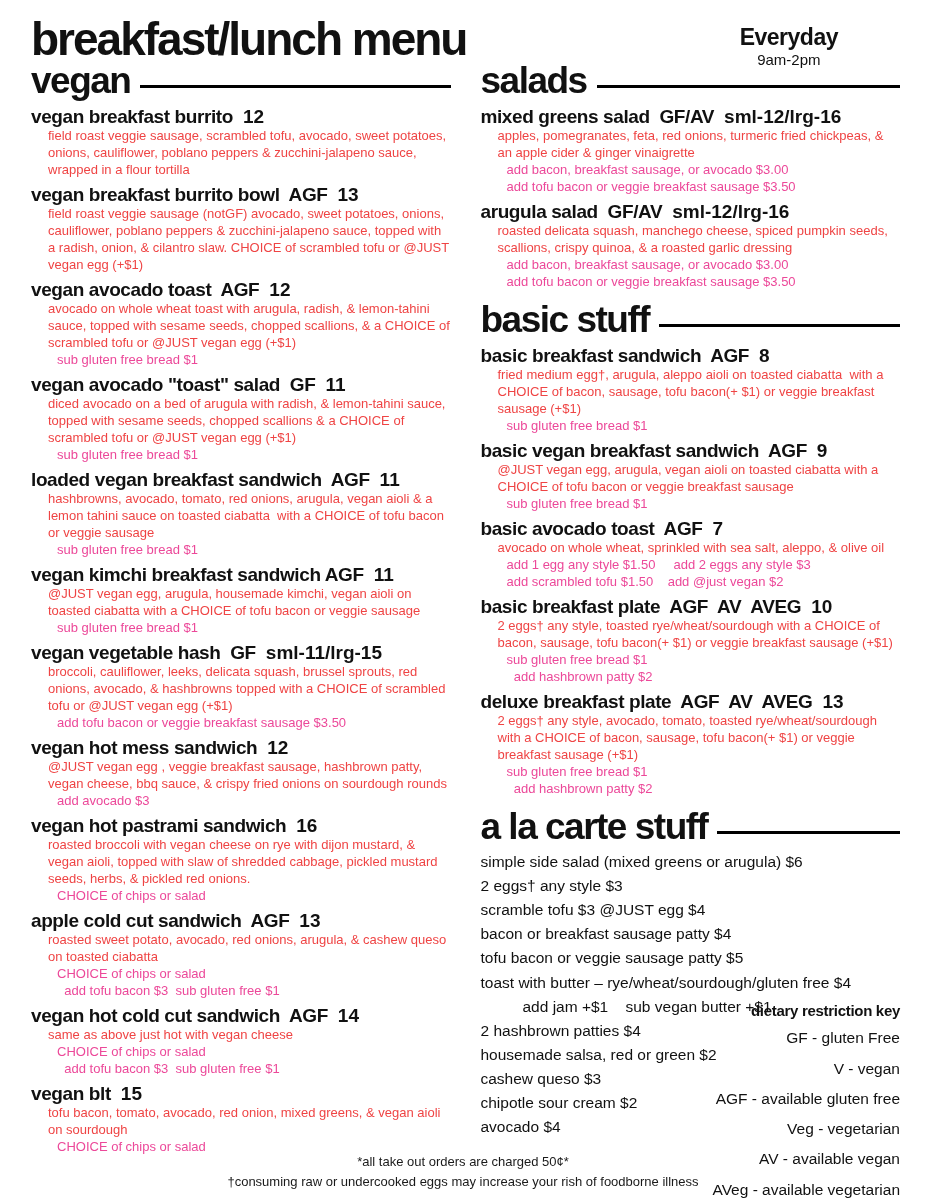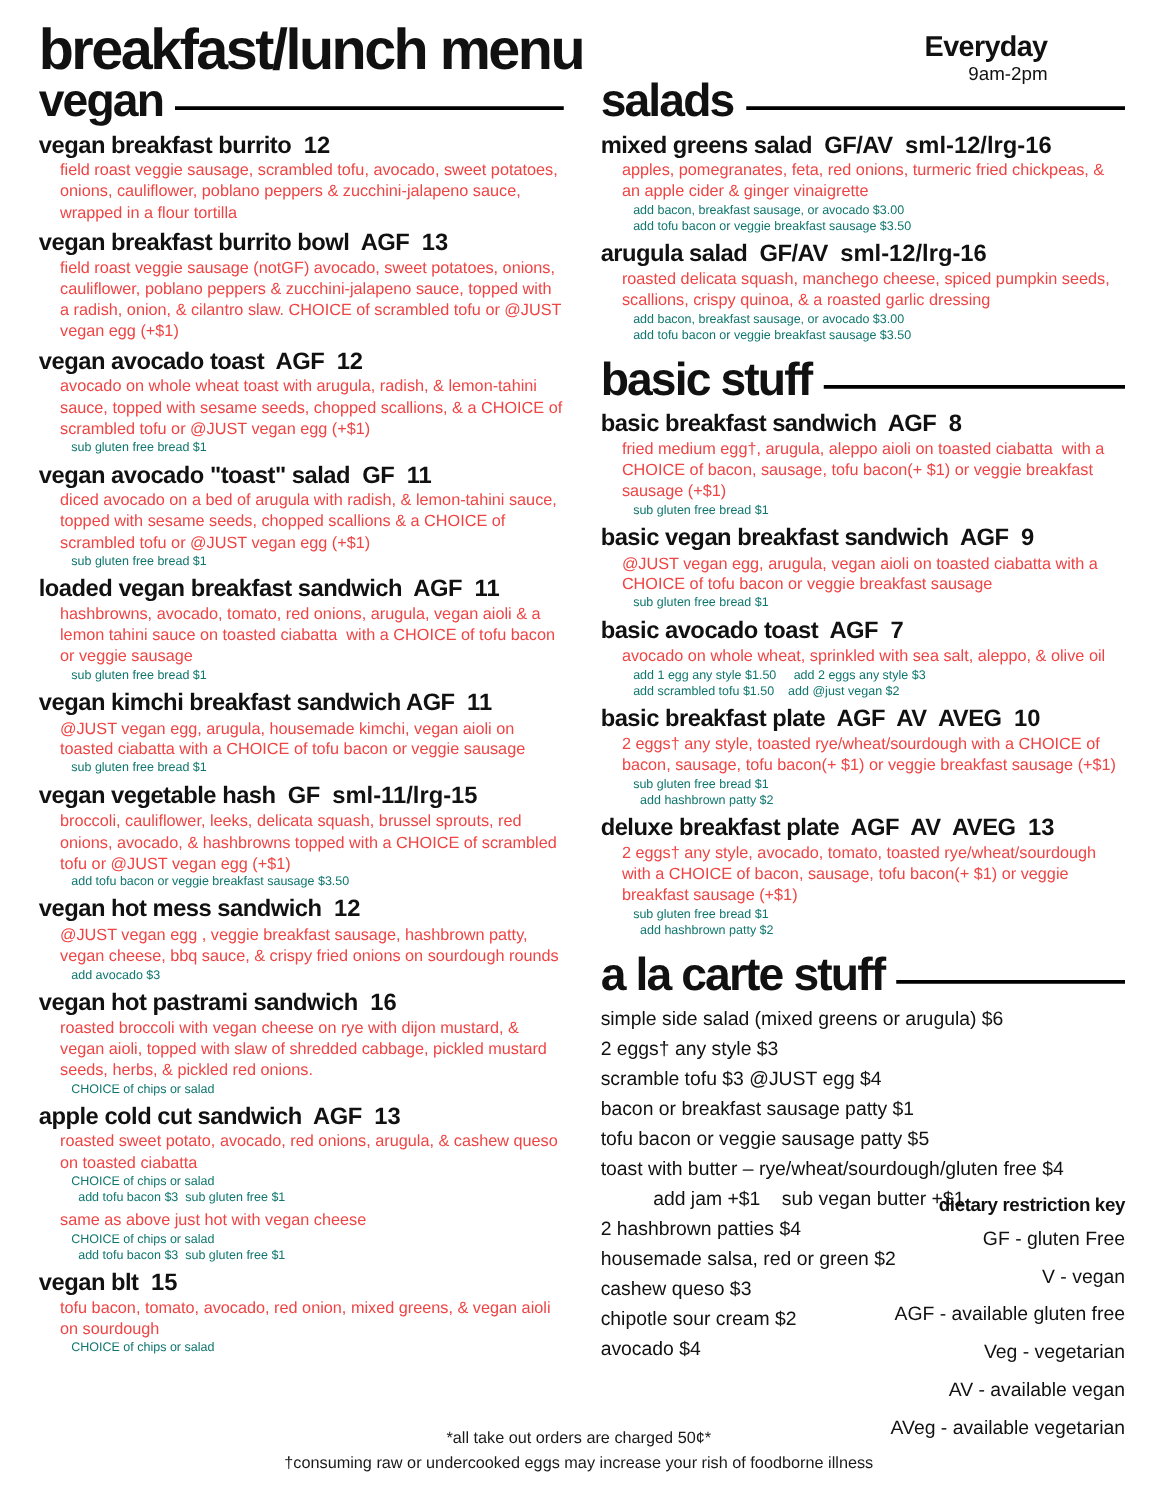--- a/index.html
+++ b/index.html
@@ -2,47 +2,47 @@
 <html><head>
 <meta charset="utf-8">
 <style>
   * { box-sizing: border-box; margin: 0; padding: 0; }
   html,body { background:#fff; }
   body { font-family: "Liberation Sans", sans-serif; color:#111; }
   .page { position:relative; width:926px; height:1200px; background:#fff; overflow:hidden; }
 
   .header { display:flex; align-items:flex-start; padding:16px 30px 0 31px; }
   .page-title { font-size:46px; font-weight:bold; letter-spacing:-2px; line-height:1.0; }
-  .hours { margin-left:auto; margin-right:58px; text-align:right; padding-top:8px; }
+  .hours { margin-left:auto; margin-right:58px; text-align:center; padding-top:8px; }
   .hours-line1 { font-size:23px; font-weight:bold; letter-spacing:-0.5px; }
   .hours-line2 { font-size:15px; }
 
   .cols { display:flex; gap:30px; padding:0 26px 0 31px; margin-top:-6px; }
   .col { flex:1; min-width:0; }
 
   .sec-head { display:flex; align-items:center; gap:10px; margin:0 0 3px 0; }
   .menu-section:not(:first-child) .sec-head { margin-top:10px; }
   .sec-title { font-size:37px; font-weight:bold; letter-spacing:-1.5px; line-height:1.05; white-space:pre; }
   .sec-rule { flex:1; height:3px; background:#000; position:relative; top:5px; }
 
   .item { margin-bottom:3px; }
   .item-head { display:flex; justify-content:flex-start; align-items:baseline; margin-top:5px; }
   .item-name { font-size:19px; font-weight:bold; letter-spacing:-0.4px; line-height:1.18; white-space:pre-wrap; }
   .item-price { font-size:19px; font-weight:bold; margin-left:10px; white-space:nowrap; }
   .item-desc { font-size:13px; line-height:1.3; padding-left:17px; color:#ef4444; white-space:pre-wrap; }
-  .item-sub  { font-size:10px; line-height:1.3; padding-left:26px; color:#0f766e; white-space:pre-wrap; }
+  .item-sub  { font-size:13px; line-height:1.3; padding-left:26px; color:#ec4899; white-space:pre-wrap; }
 
   .alacarte-body { position:relative; margin-top:4px; }
   .ala-line { font-size:15.5px; line-height:1.55; white-space:pre-wrap; }
   .ala-indent { padding-left:42px; }
   .key { position:absolute; top:152px; right:0; text-align:right; }
   .key-title { font-size:15px; font-weight:bold; letter-spacing:-0.3px; margin-bottom:4px; }
   .key-entry { font-size:15.5px; line-height:1.95;text-align:right; }
 
-  .footer { position:absolute; left:0; right:0; bottom:20px; text-align:center; font-size:13px; line-height:1.55; color:#1a1a1a; }
+  .footer { position:absolute; left:0; right:0; bottom:8px; text-align:center; font-size:13px; line-height:1.55; color:#1a1a1a; }
 </style>
 </head>
 <body>
 
 <div class="page">
 
   <div class="header">
     <h1 class="page-title">breakfast/lunch menu</h1>
     <div class="hours">
       <div class="hours-line1">Everyday</div>
@@ -130,20 +130,24 @@
           <div class="item">
             <div class="item-head">
               <span class="item-name">apple cold cut sandwich  AGF</span>
               <span class="item-price">13</span>
             </div>
             <div class="item-desc">roasted sweet potato, avocado, red onions, arugula, &amp; cashew queso on toasted ciabatta</div>
             <div class="item-sub">CHOICE of chips or salad</div>
             <div class="item-sub">  add tofu bacon $3  sub gluten free $1</div>
           </div>
           <div class="item">
+            <div class="item-head">
+              <span class="item-name">vegan hot cold cut sandwich  AGF</span>
+              <span class="item-price">14</span>
+            </div>
             <div class="item-desc">same as above just hot with vegan cheese</div>
             <div class="item-sub">CHOICE of chips or salad</div>
             <div class="item-sub">  add tofu bacon $3  sub gluten free $1</div>
           </div>
           <div class="item">
             <div class="item-head">
               <span class="item-name">vegan blt</span>
               <span class="item-price">15</span>
             </div>
             <div class="item-desc">tofu bacon, tomato, avocado, red onion, mixed greens, &amp; vegan aioli on sourdough</div>
@@ -227,21 +231,21 @@
         </section>
         <section class="menu-section">
           <div class="sec-head">
             <span class="sec-title">a la carte stuff</span>
             <span class="sec-rule"></span>
           </div>
           <div class="alacarte-body">
             <div class="ala-line">simple side salad (mixed greens or arugula) $6</div>
             <div class="ala-line">2 eggs† any style $3</div>
             <div class="ala-line">scramble tofu $3 @JUST egg $4</div>
-            <div class="ala-line">bacon or breakfast sausage patty $1</div>
+            <div class="ala-line">bacon or breakfast sausage patty $4</div>
             <div class="ala-line">tofu bacon or veggie sausage patty $5</div>
             <div class="ala-line">toast with butter – rye/wheat/sourdough/gluten free $4</div>
             <div class="ala-line ala-indent">add jam +$1    sub vegan butter +$1</div>
             <div class="ala-line">2 hashbrown patties $4</div>
             <div class="ala-line">housemade salsa, red or green $2</div>
             <div class="ala-line">cashew queso $3</div>
             <div class="ala-line">chipotle sour cream $2</div>
             <div class="ala-line">avocado $4</div>
             <div class="key">
               <div class="key-title">dietary restriction key</div>

